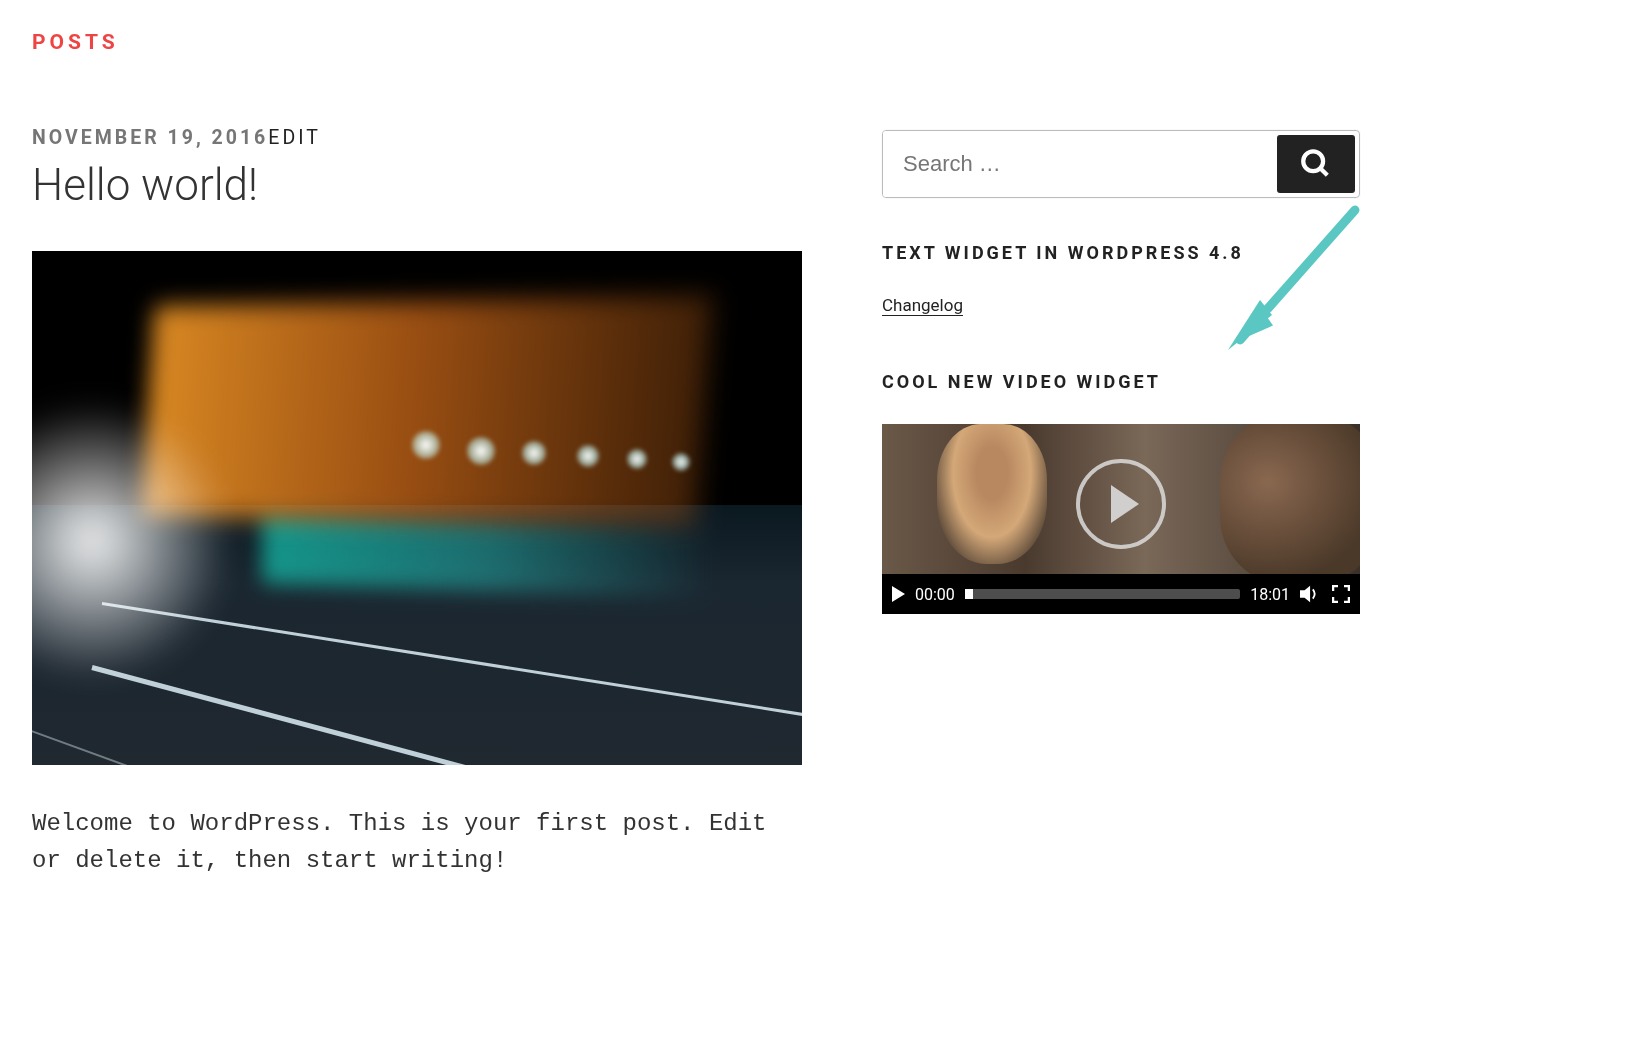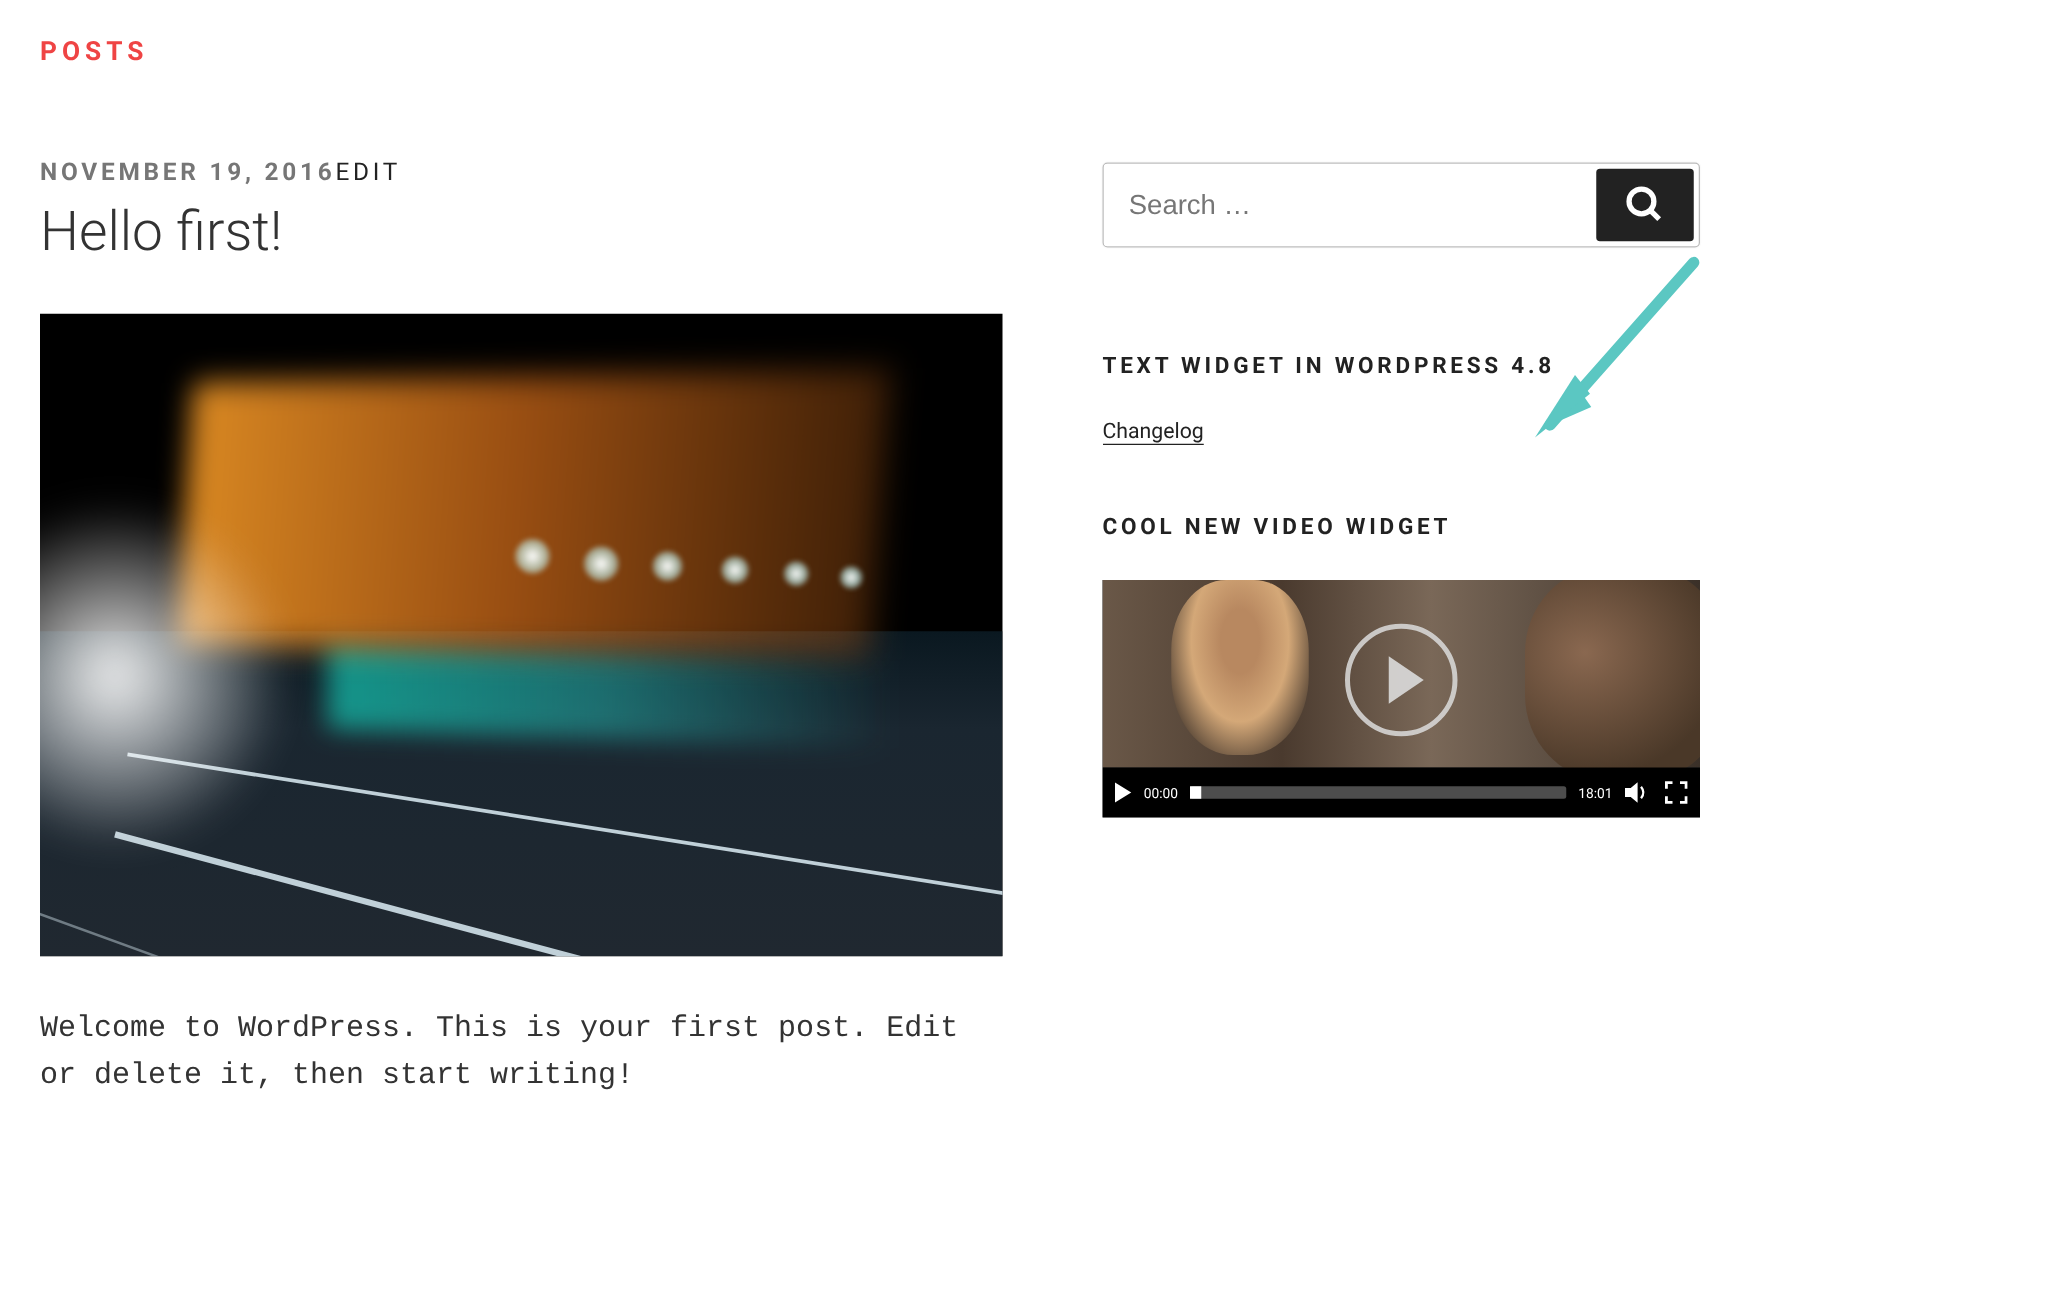--- a/index.html
+++ b/index.html
@@ -124,21 +124,21 @@
       max-width: 740px;
       font-family: Liberation Mono, monospace;
     }
 
     
     .search-wrap {
       display: flex;
       border: 1px solid #bbb;
       border-radius: 4px;
       overflow: hidden;
-      margin-bottom: 84px;
+      margin-bottom: 44px;
       height: 68px;
       box-shadow: 0 0 0 1px rgba(0,0,0,0.02);
     }
     .search-input {
       flex: 1;
       border: none;
       padding: 0 20px;
       font-size: 22px;
       color: #333;
       outline: none;
@@ -231,21 +231,21 @@
       bottom: 0;
       left: 0;
       right: 0;
       height: 40px;
       background: #000;
       display: flex;
       align-items: center;
       padding: 0 10px;
       gap: 10px;
       color: #fff;
-      font-size: 11px;
+      font-size: 16px;
     }
     .ctrl-play {
       width: 0;
       height: 0;
       border-left: 13px solid #fff;
       border-top: 8px solid transparent;
       border-bottom: 8px solid transparent;
       cursor: pointer;
     }
     .progress {
@@ -279,21 +279,21 @@
 
 <div class="container">
   <main class="main">
     <h2 class="section-label">POSTS</h2>
 
     <div class="post-meta">
       <span class="post-date">NOVEMBER 19, 2016</span>
       <a href="#" class="post-edit">EDIT</a>
     </div>
 
-    <h1 class="post-title">Hello first!</h1>
+    <h1 class="post-title">Hello world!</h1>
 
     <div class="featured-image">
       <div class="road"></div>
       <div class="road-line" style="bottom:95px; left:60px; width:820px; transform:rotate(15deg); height:5px;"></div>
       <div class="road-line" style="bottom:160px; left:70px; width:720px; transform:rotate(9deg);"></div>
       <div class="road-line" style="bottom:40px; left:-20px; width:900px; transform:rotate(20deg); height:2px; opacity:0.5;"></div>
       <div class="cyan-streak"></div>
       <div class="truck-blur"></div>
       <div class="tunnel-glow"></div>
       <div class="lights">

